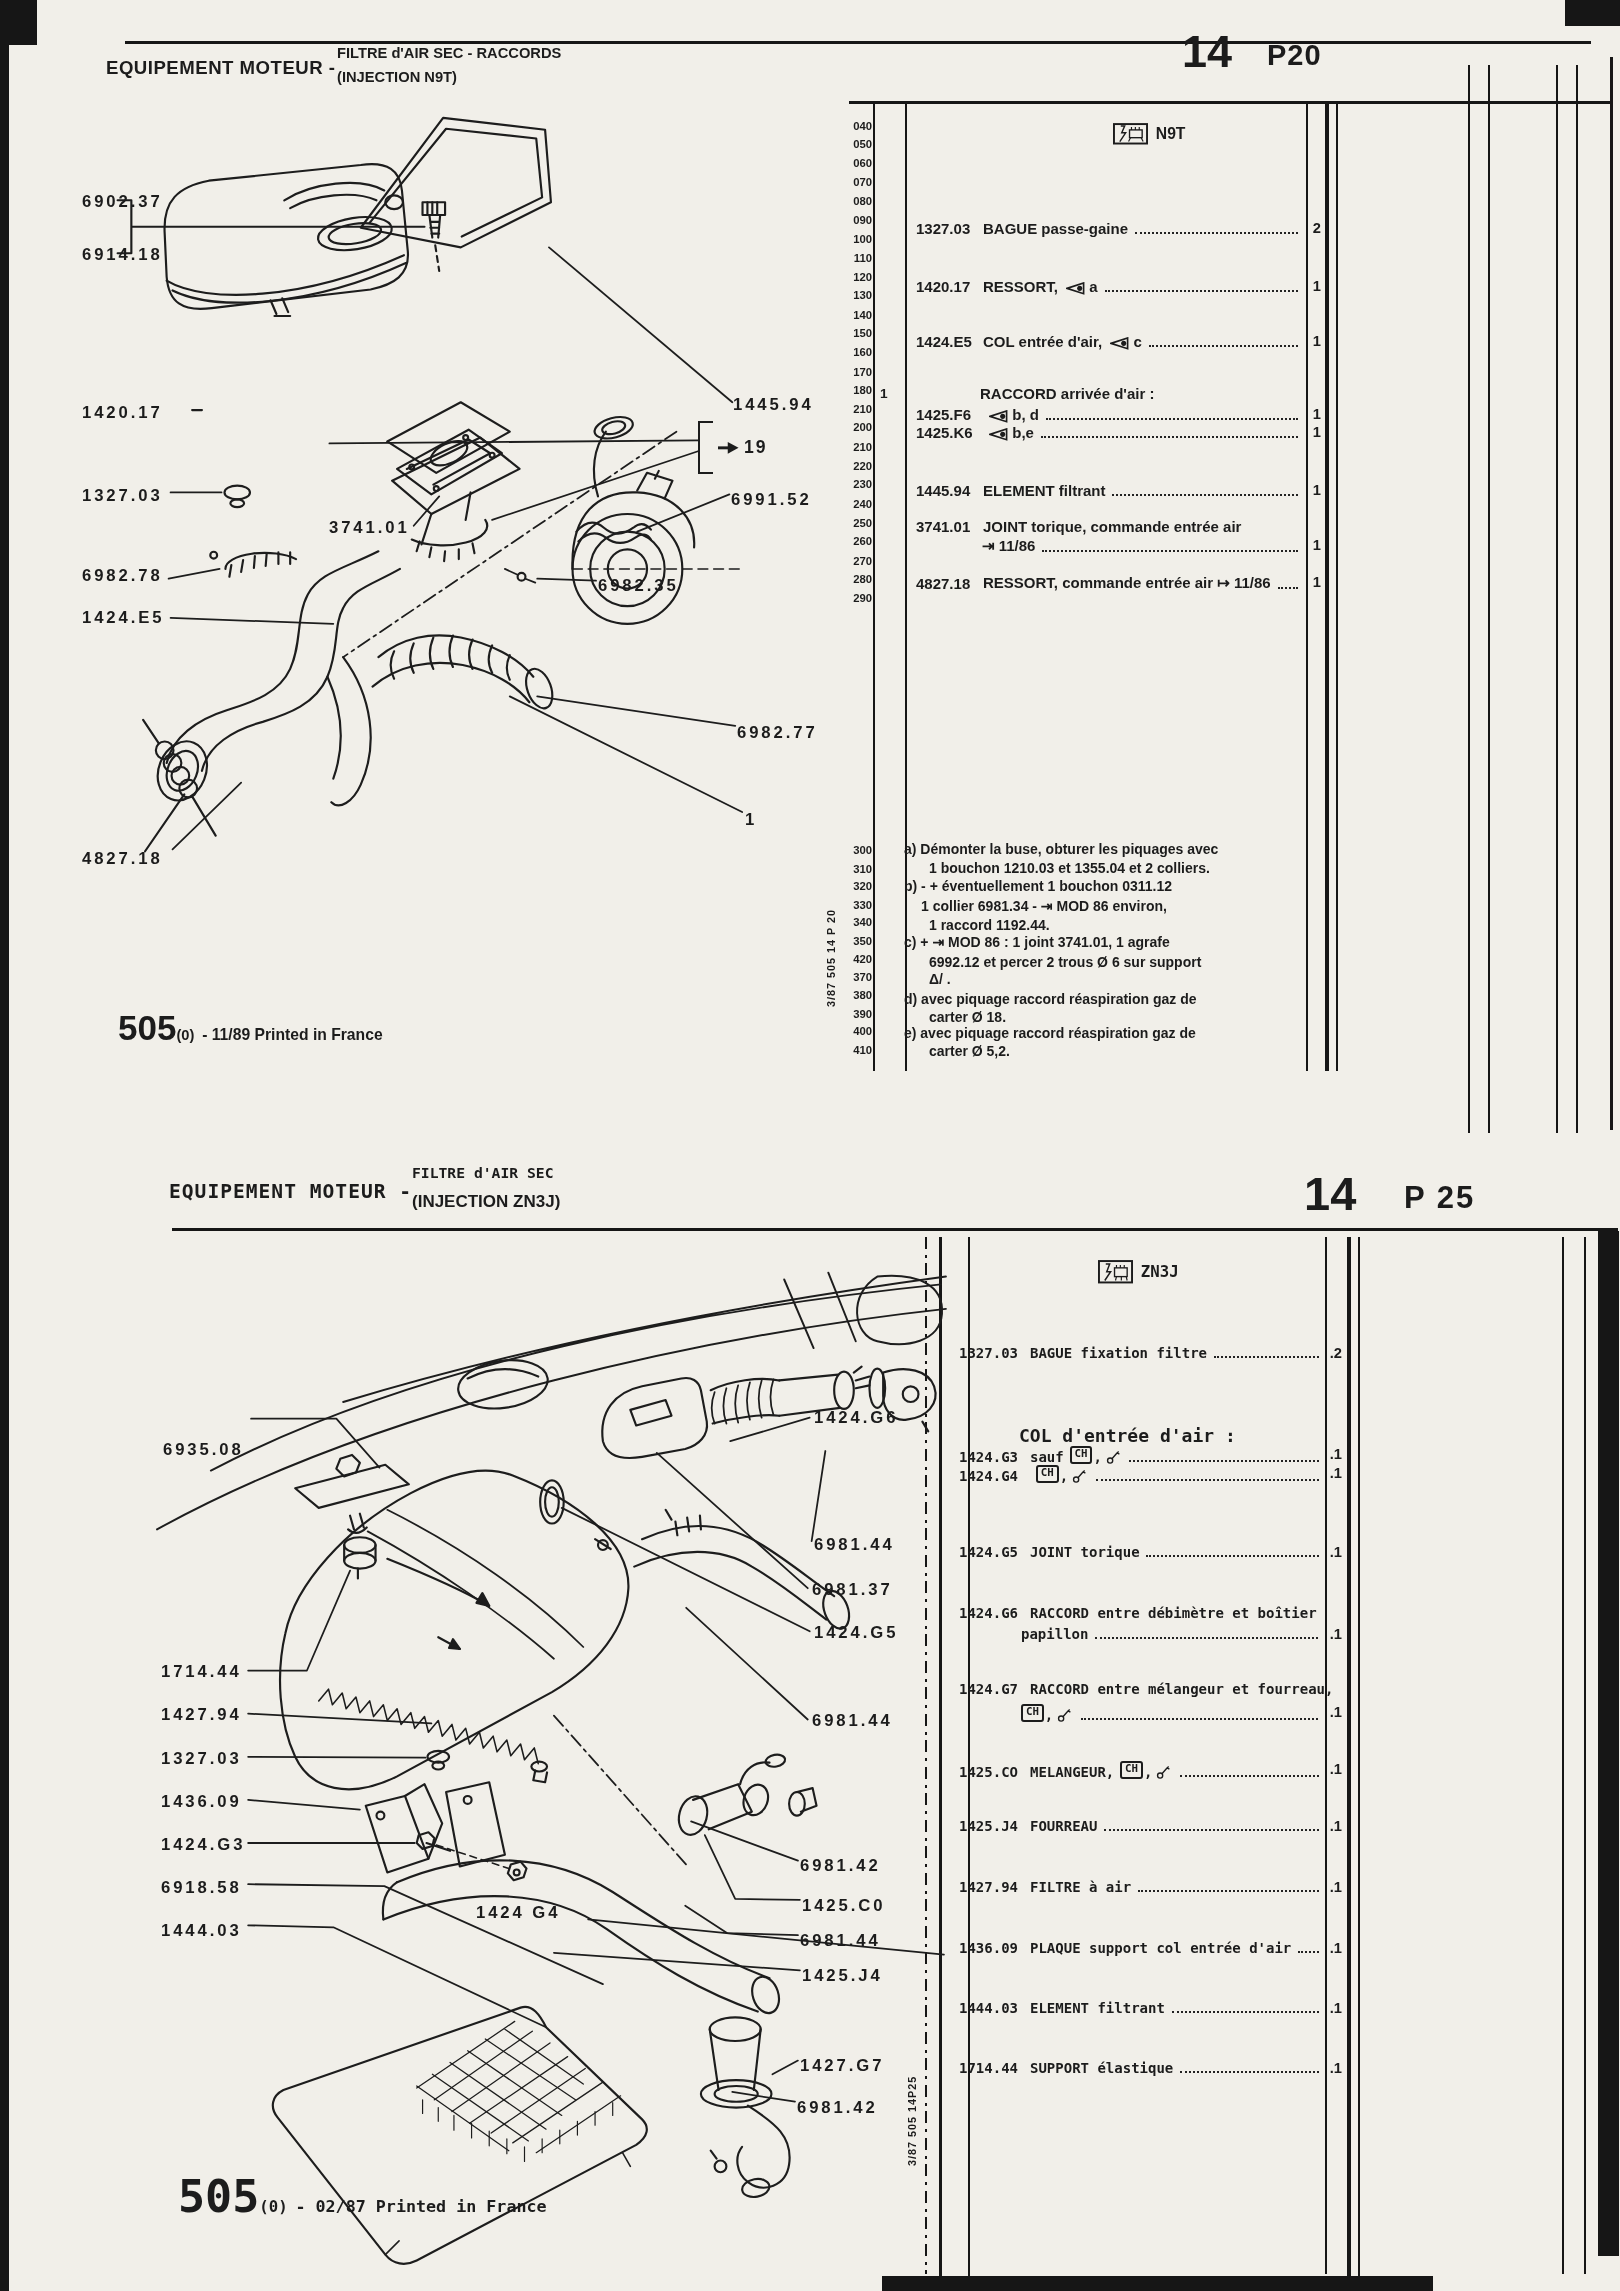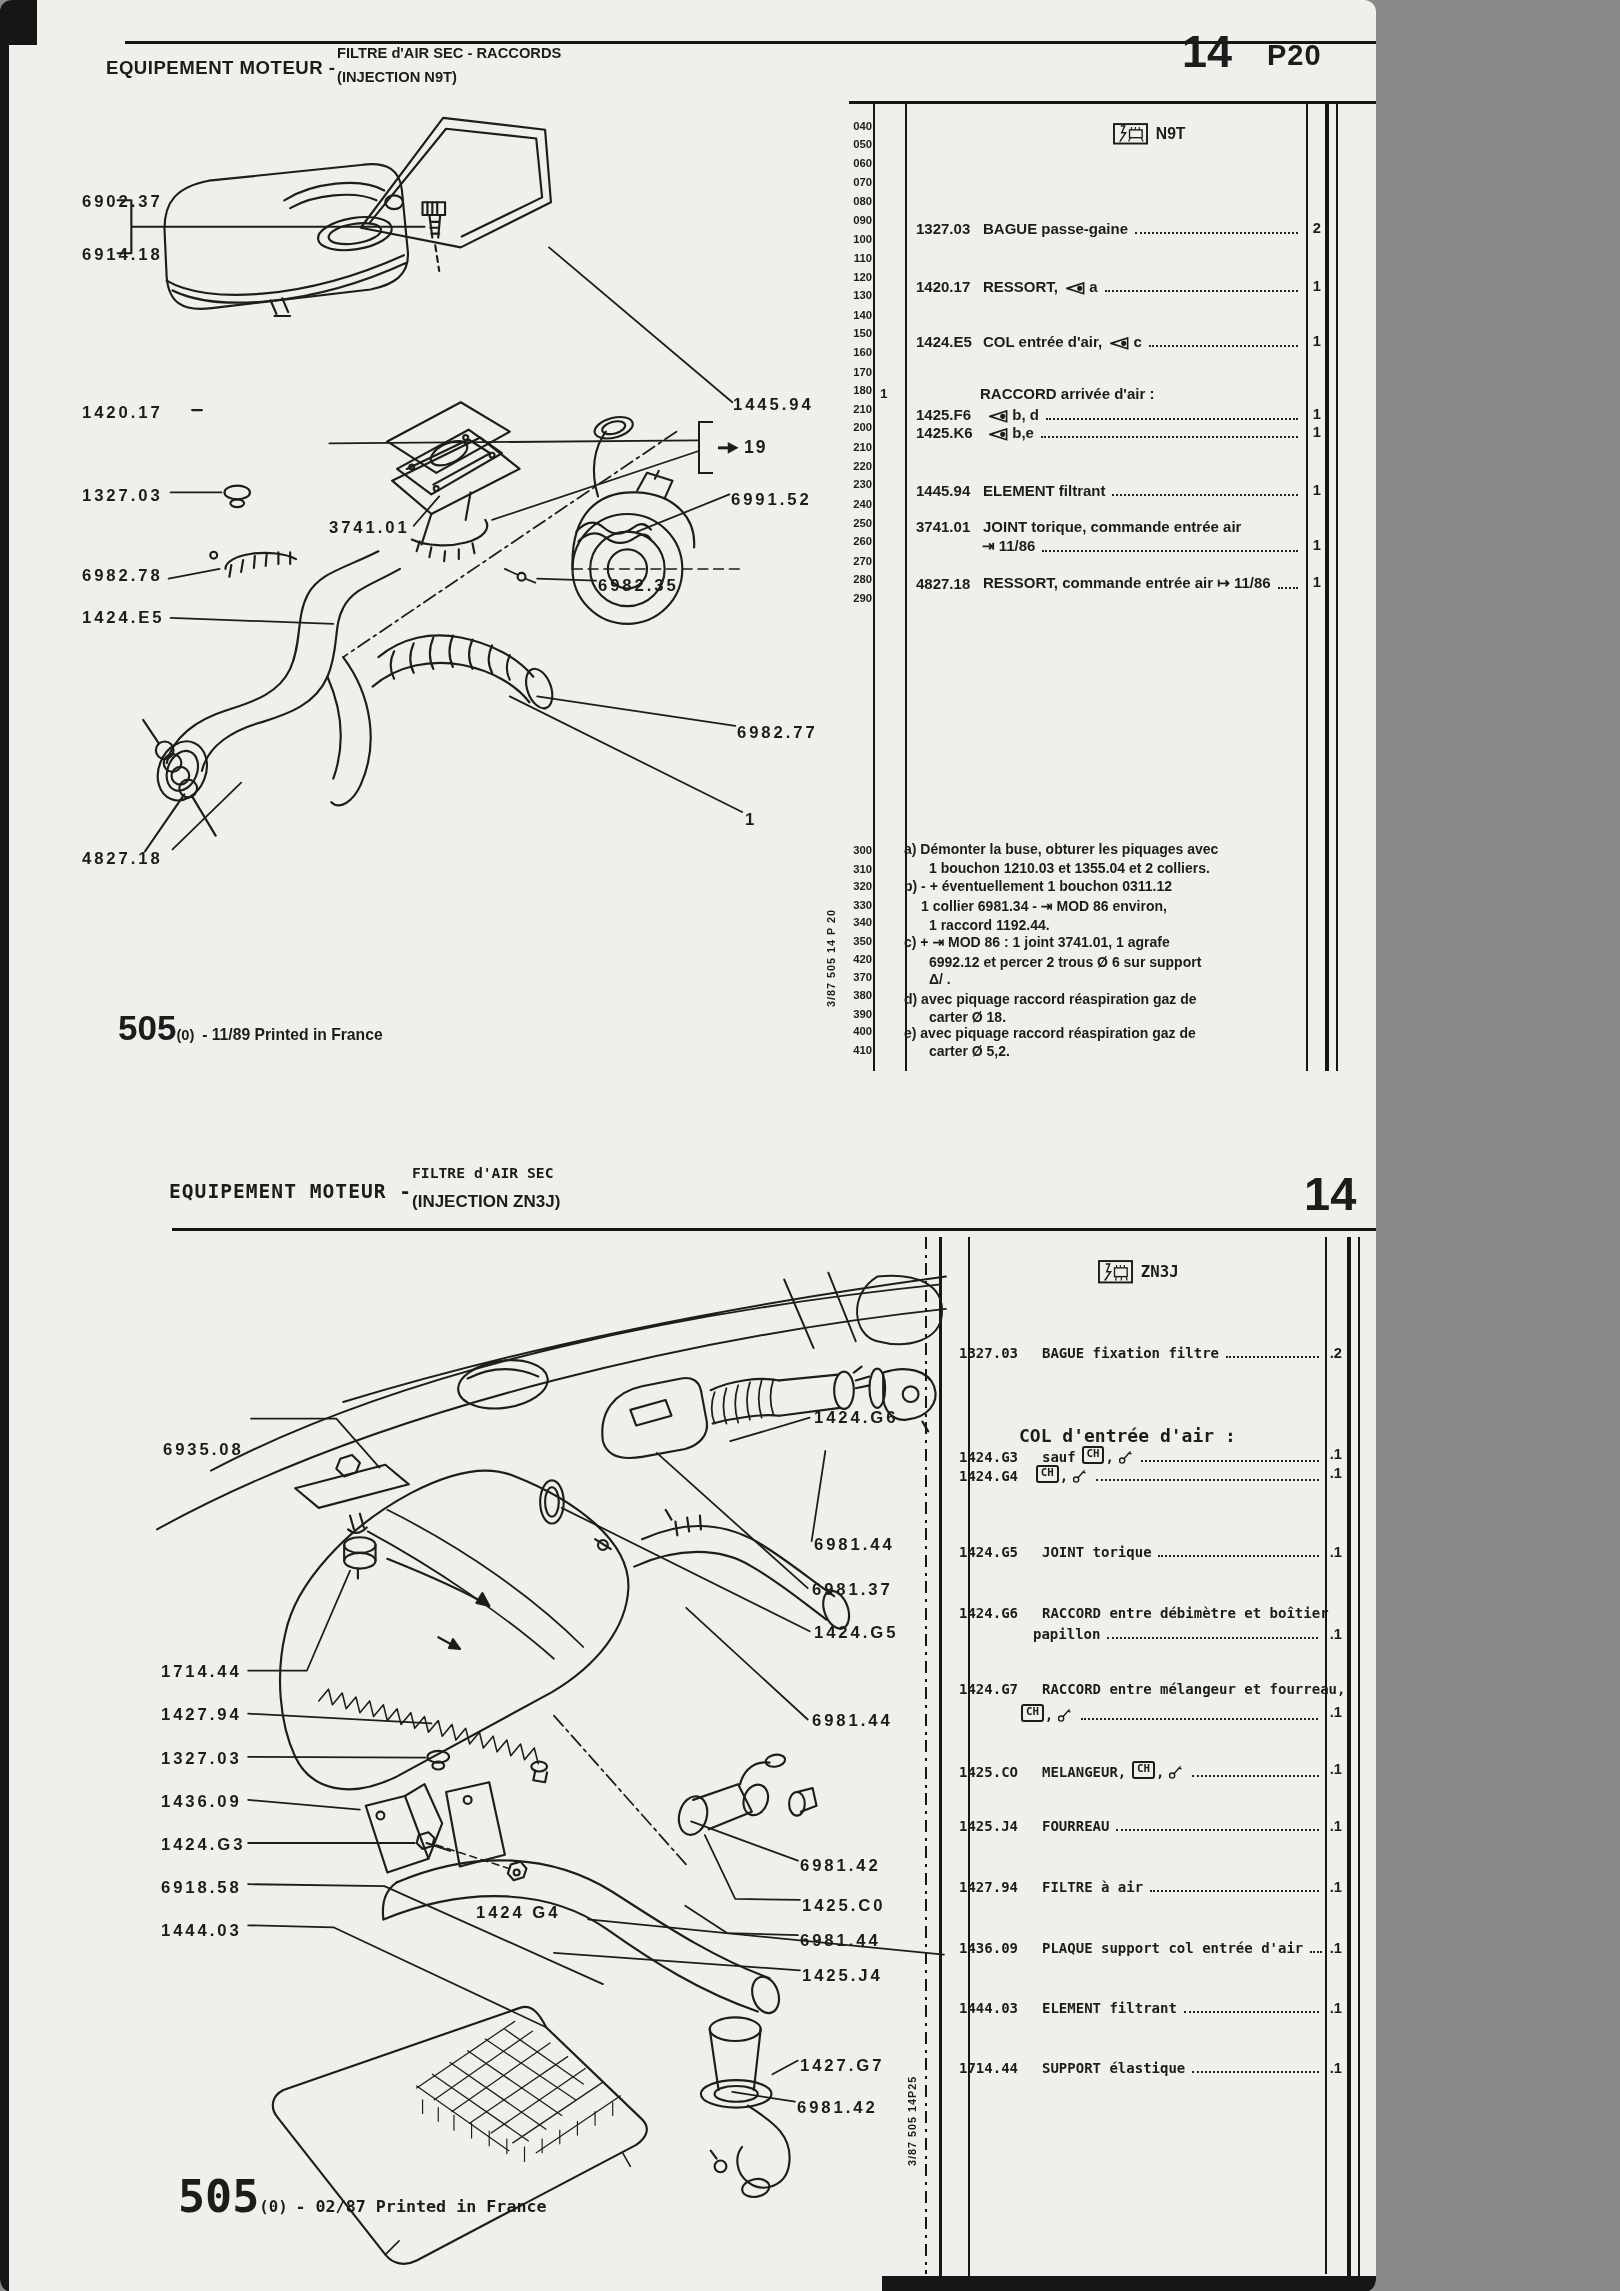--- a/index.html
+++ b/index.html
@@ -1,31 +1,31 @@
 <!DOCTYPE html>
 <html><head>
 <meta charset="utf-8">
 <style>
   html,body{margin:0;padding:0;background:#8a8a8a;}
-  #page{position:relative;width:1376px;height:2292px;background:#f1efe9;color:#1c1c1c;
-        font-family:"Liberation Sans",sans-serif;overflow:hidden;border-radius:12px;}
+  #page{position:relative;width:1620px;height:2292px;background:#f1efe9;color:#1c1c1c;
+        font-family:"Liberation Sans",sans-serif;overflow:hidden;}
   .abs{position:absolute;}
   .v{position:absolute;background:#161616;}
   .vdash{position:absolute;width:2px;
      background:repeating-linear-gradient(180deg,#161616 0 11.8px,transparent 11.8px 17.6px,#161616 17.6px 20.6px,transparent 20.6px 26.5px);}
   .lbl{position:absolute;font-weight:700;font-size:16.7px;letter-spacing:2.9px;white-space:nowrap;}
   .trow{position:absolute;display:flex;align-items:flex-end;font-size:15px;font-weight:600;white-space:nowrap;}
   .trow .ref{flex:none;width:65px;font-weight:700;}
   .trow .desc{margin-left:2px;}
   .dots{flex:1;min-width:11.8px;border-bottom:2.5px dotted #222;margin:0 2.9px 2.9px 6.9px;}
   .qty{position:absolute;width:25.5px;font-size:14.7px;font-weight:700;text-align:center;}
   .brow{position:absolute;display:flex;align-items:flex-end;white-space:nowrap;
         font-family:"DejaVu Sans Mono",monospace;font-size:14px;font-weight:700;}
   .brow .ref{flex:none;width:71px;}
-  .brow .desc{margin-left:12px;}
+  .brow .desc{margin-left:0;}
   .note{position:absolute;font-size:14px;font-weight:600;white-space:nowrap;}
   .code{position:absolute;left:843px;width:29px;text-align:right;font-size:11.3px;font-weight:700;}
   .eye{display:inline-block;margin:0 3.9px 0 7.8px;}
   .gear{display:inline-block;margin:0 2px 0 3.9px;}
   .chbox{display:inline-block;border:2px solid #1c1c1c;border-radius:2.9px;font-size:10.8px;font-weight:700;
          padding:0 2.9px 1px 2.9px;margin:0 1px 1px 5.9px;line-height:12.7px;}
   .badge-label{font-size:15.7px;font-weight:700;margin-left:7.8px;}
   .vert{position:absolute;writing-mode:vertical-rl;transform:rotate(180deg);
         font-size:10.8px;font-weight:700;letter-spacing:1px;white-space:nowrap;}
   .brkt{display:inline-block;width:12.7px;height:49px;border-left:2.9px solid #1c1c1c;

